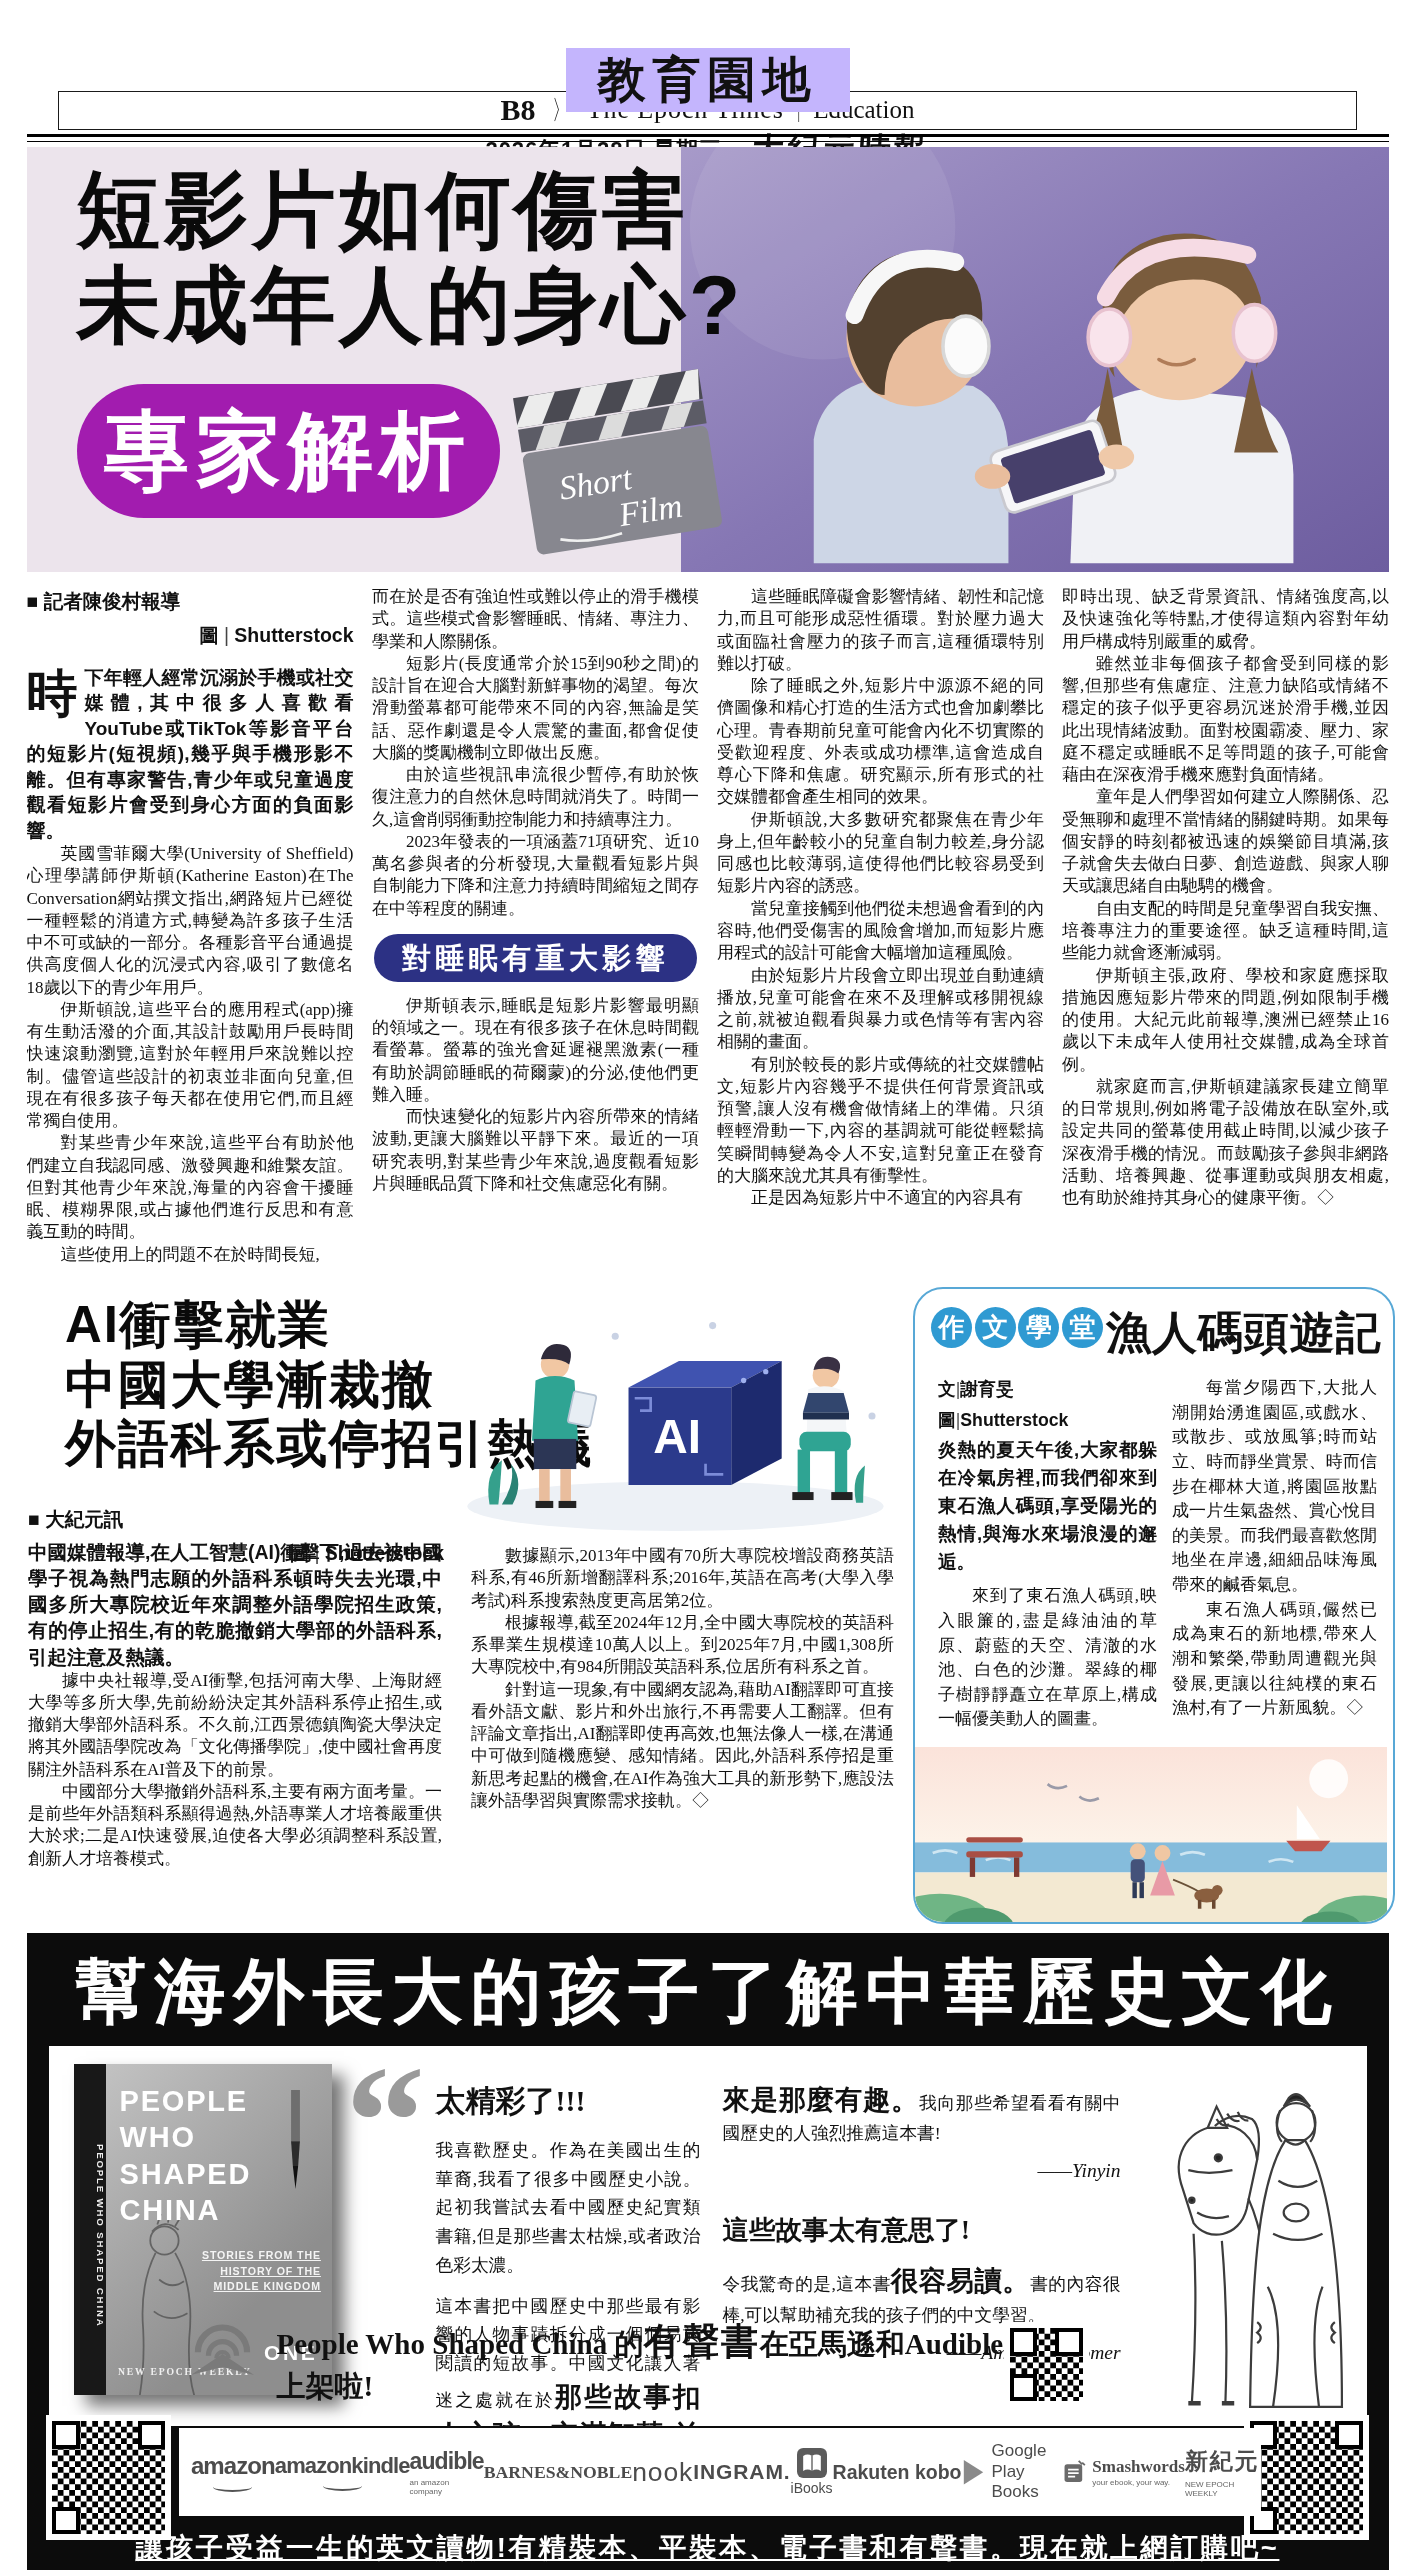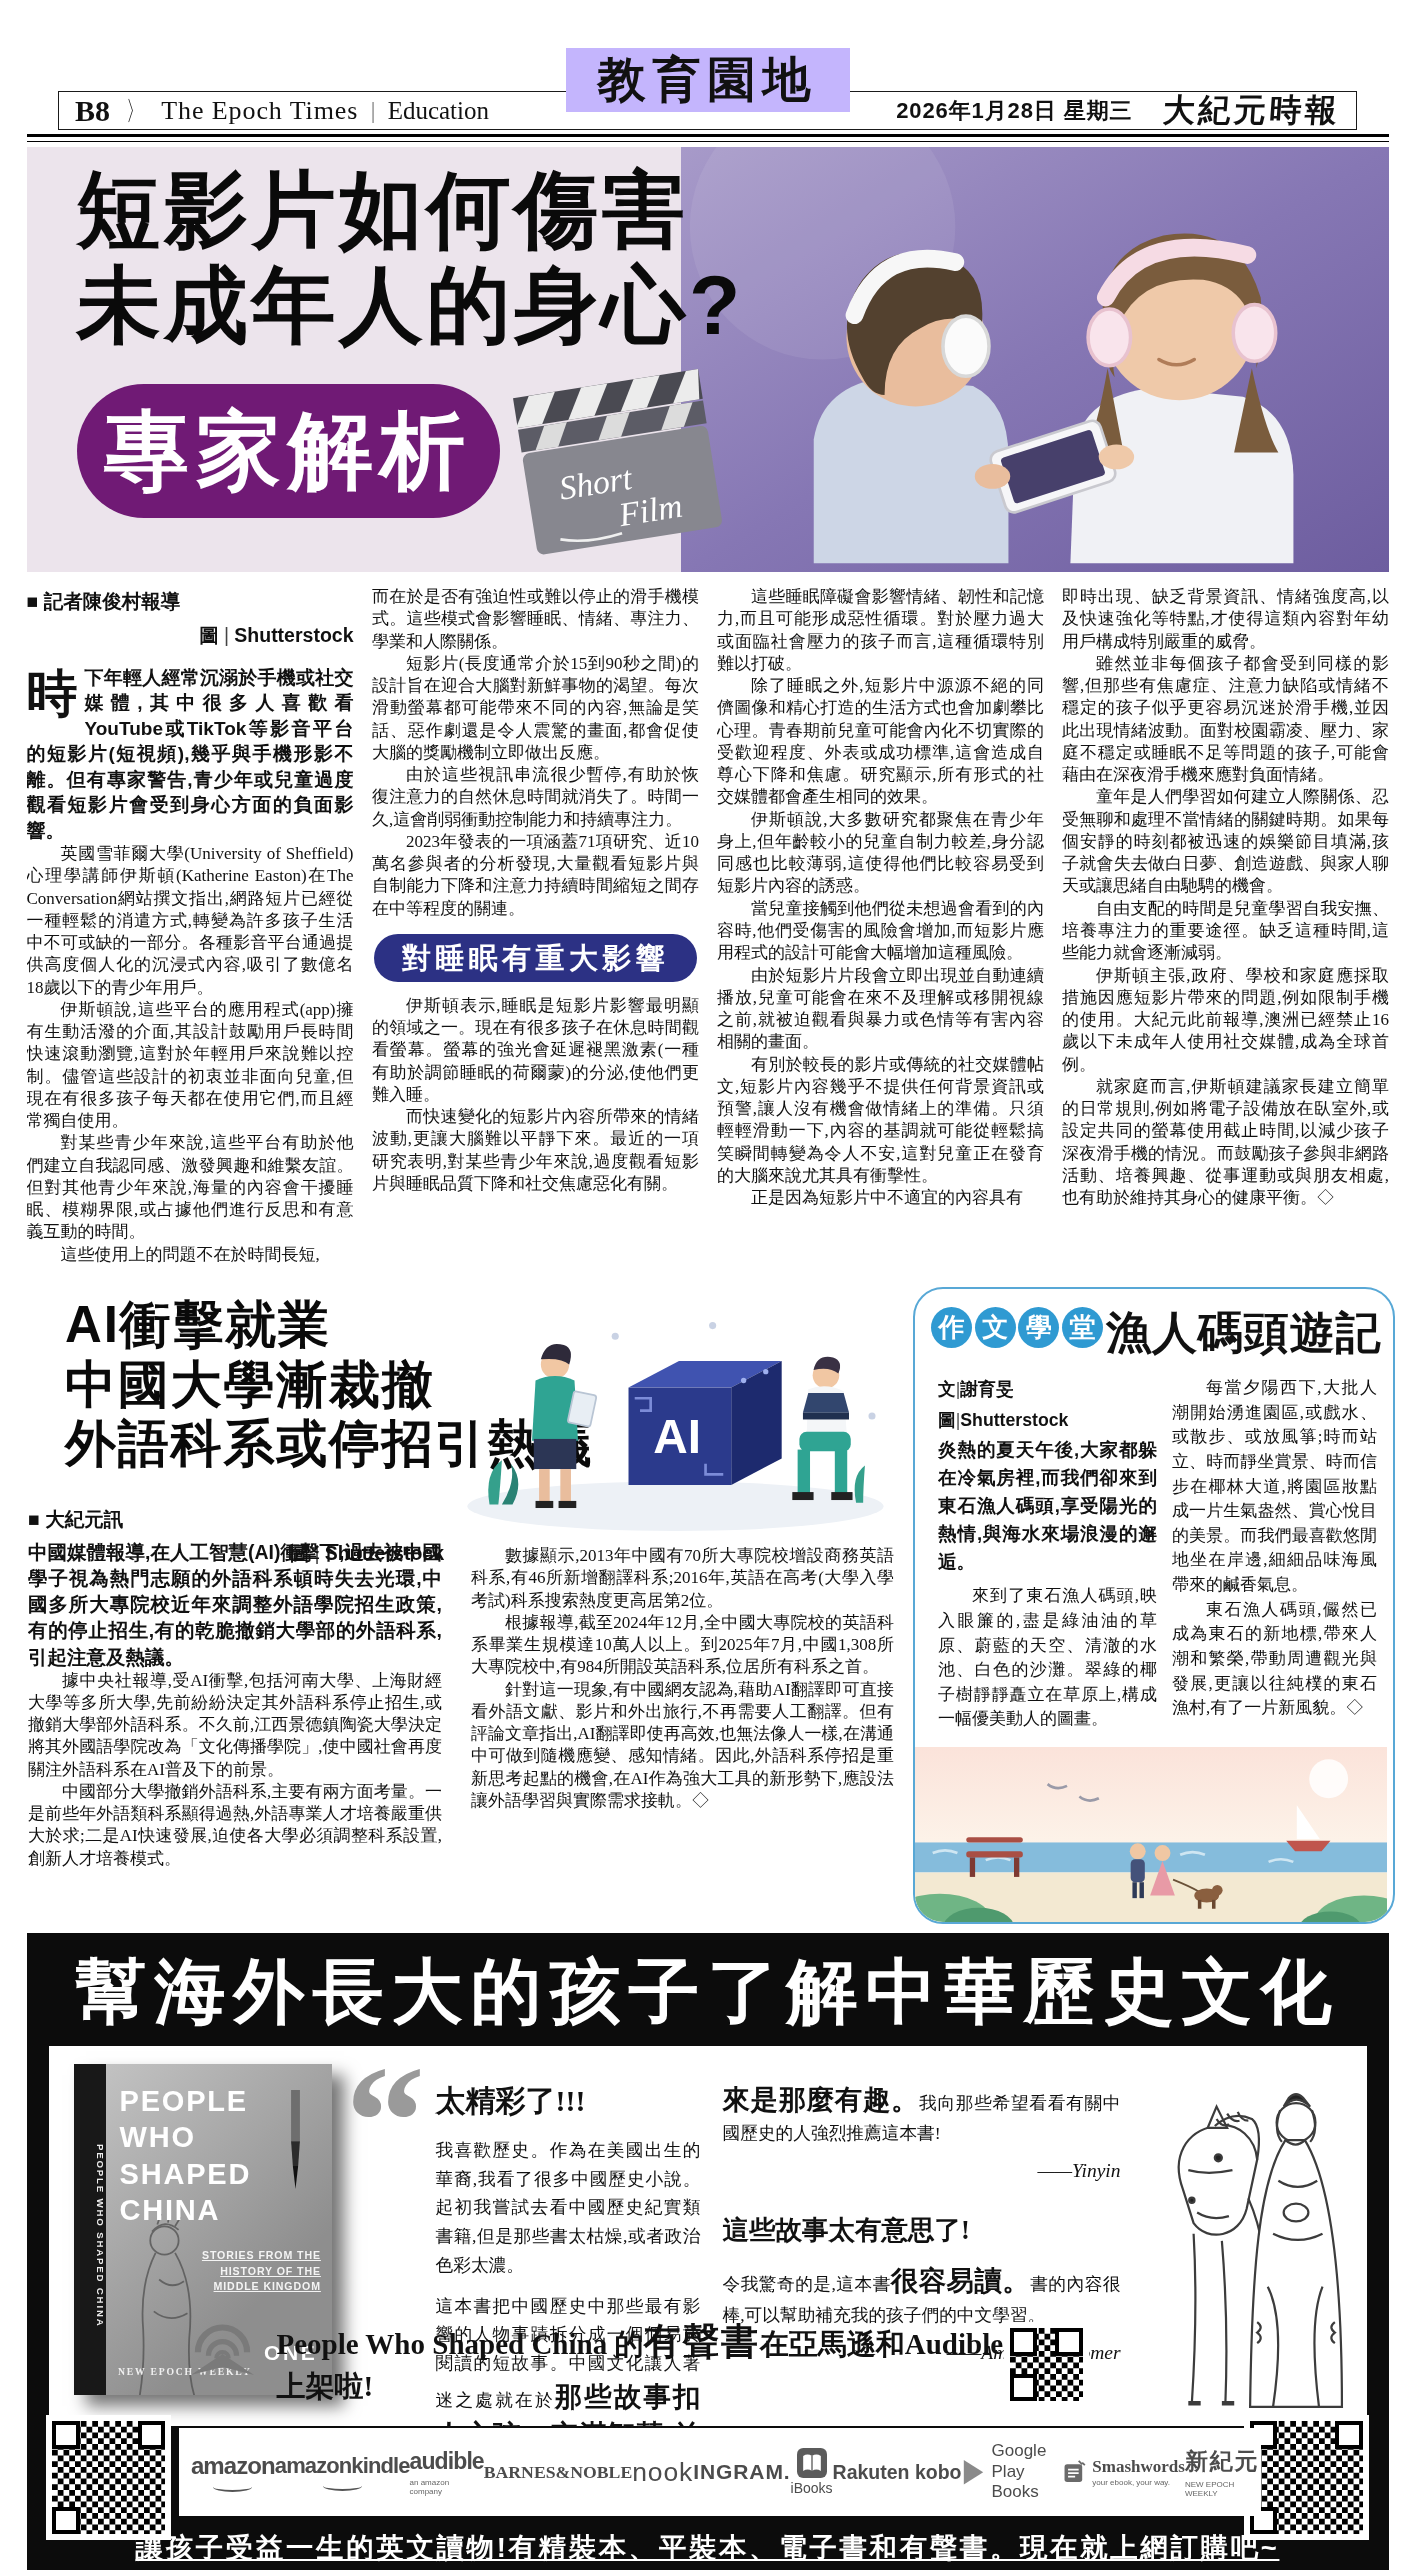--- a/index.html
+++ b/index.html
@@ -1,41 +1,41 @@
 <!DOCTYPE html>
 <html style="font-size:14px"><head>
 <meta charset="utf-8">
 <style>
   html,body{margin:0;padding:0;background:#e9e9e9;}
   .page{position:relative;width:1415px;height:2576px;margin:0 auto;background:#fff;
         font-family:"Liberation Serif",serif;color:#111;overflow:hidden;}
 
   
   .hdr-box{position:absolute;left:58px;right:58px;top:91px;height:37px;border:1.8px solid #1a1a1a;
-           display:flex;align-items:center;justify-content:space-between;padding:0 16px;background:#fff;}
+           display:flex;align-items:center;justify-content:space-between;padding:0 16px;background:#fff;flex-direction:column;}
   .hdr-left{display:flex;align-items:center;gap:12.4px;}
   .hdr-page{font:700 30px "Liberation Serif",serif;}
   .hdr-chev{font:400 26.5px "Liberation Serif",serif;transform:scaleX(.7);}
   .hdr-masthead{font:400 26px "Liberation Serif",serif;letter-spacing:0.9px;}
   .hdr-div{color:#777;font-size:23px;}
   .hdr-secen{font:400 25px "Liberation Serif",serif;}
   .hdr-right{display:flex;align-items:center;gap:30px;}
   .hdr-date{font:700 22px "Liberation Sans",sans-serif;letter-spacing:0.9px;}
   .hdr-paper{font:900 32px "Liberation Serif",serif;letter-spacing:3.5px;transform:skewX(-4deg);}
   .hdr-seczh{position:absolute;top:48px;left:50%;transform:translateX(-50%);background:#c4b5fd;
              padding:0 32px;font:900 48px "Liberation Sans",sans-serif;letter-spacing:7px;z-index:2;}
   .hdr-rule{position:absolute;left:26.5px;right:26.5px;top:134px;height:4.4px;
             border-top:3.5px solid #000;border-bottom:1.8px solid #000;}
 
   
   .feature{position:absolute;left:26.5px;top:147px;width:1362px;height:425px;background:#ece4ec;overflow:hidden;}
   .f-title{position:absolute;left:50px;top:16px;font:900 84px/1.13 "Liberation Sans",sans-serif;
            letter-spacing:3.5px;color:#0a0a0a;}
   .f-pill{position:absolute;left:50px;top:237px;width:423px;height:134px;border-radius:71px;
-          background:#701a75;color:#fff;text-align:center;
+          background:#a21caf;color:#fff;text-align:center;
           font:900 85px/134px "Liberation Sans",sans-serif;letter-spacing:7px;}
   .f-photo{position:absolute;right:0;top:0;width:708px;height:425px;}
   .f-clapper{position:absolute;left:478px;top:209px;width:228px;height:214px;}
 
   
   .cols{position:absolute;top:586px;height:693px;overflow:hidden;}
   .c1{left:26.5px;width:327px;} .c2{left:372px;width:327px;}
   .c3{left:717px;width:327px;} .c4{left:1062px;width:327px;}
   .byline{display:flex;align-items:flex-start;gap:7px;font:700 19.5px "Liberation Sans",sans-serif;
           margin:1.8px 0 16px 0;flex-direction:column;}

